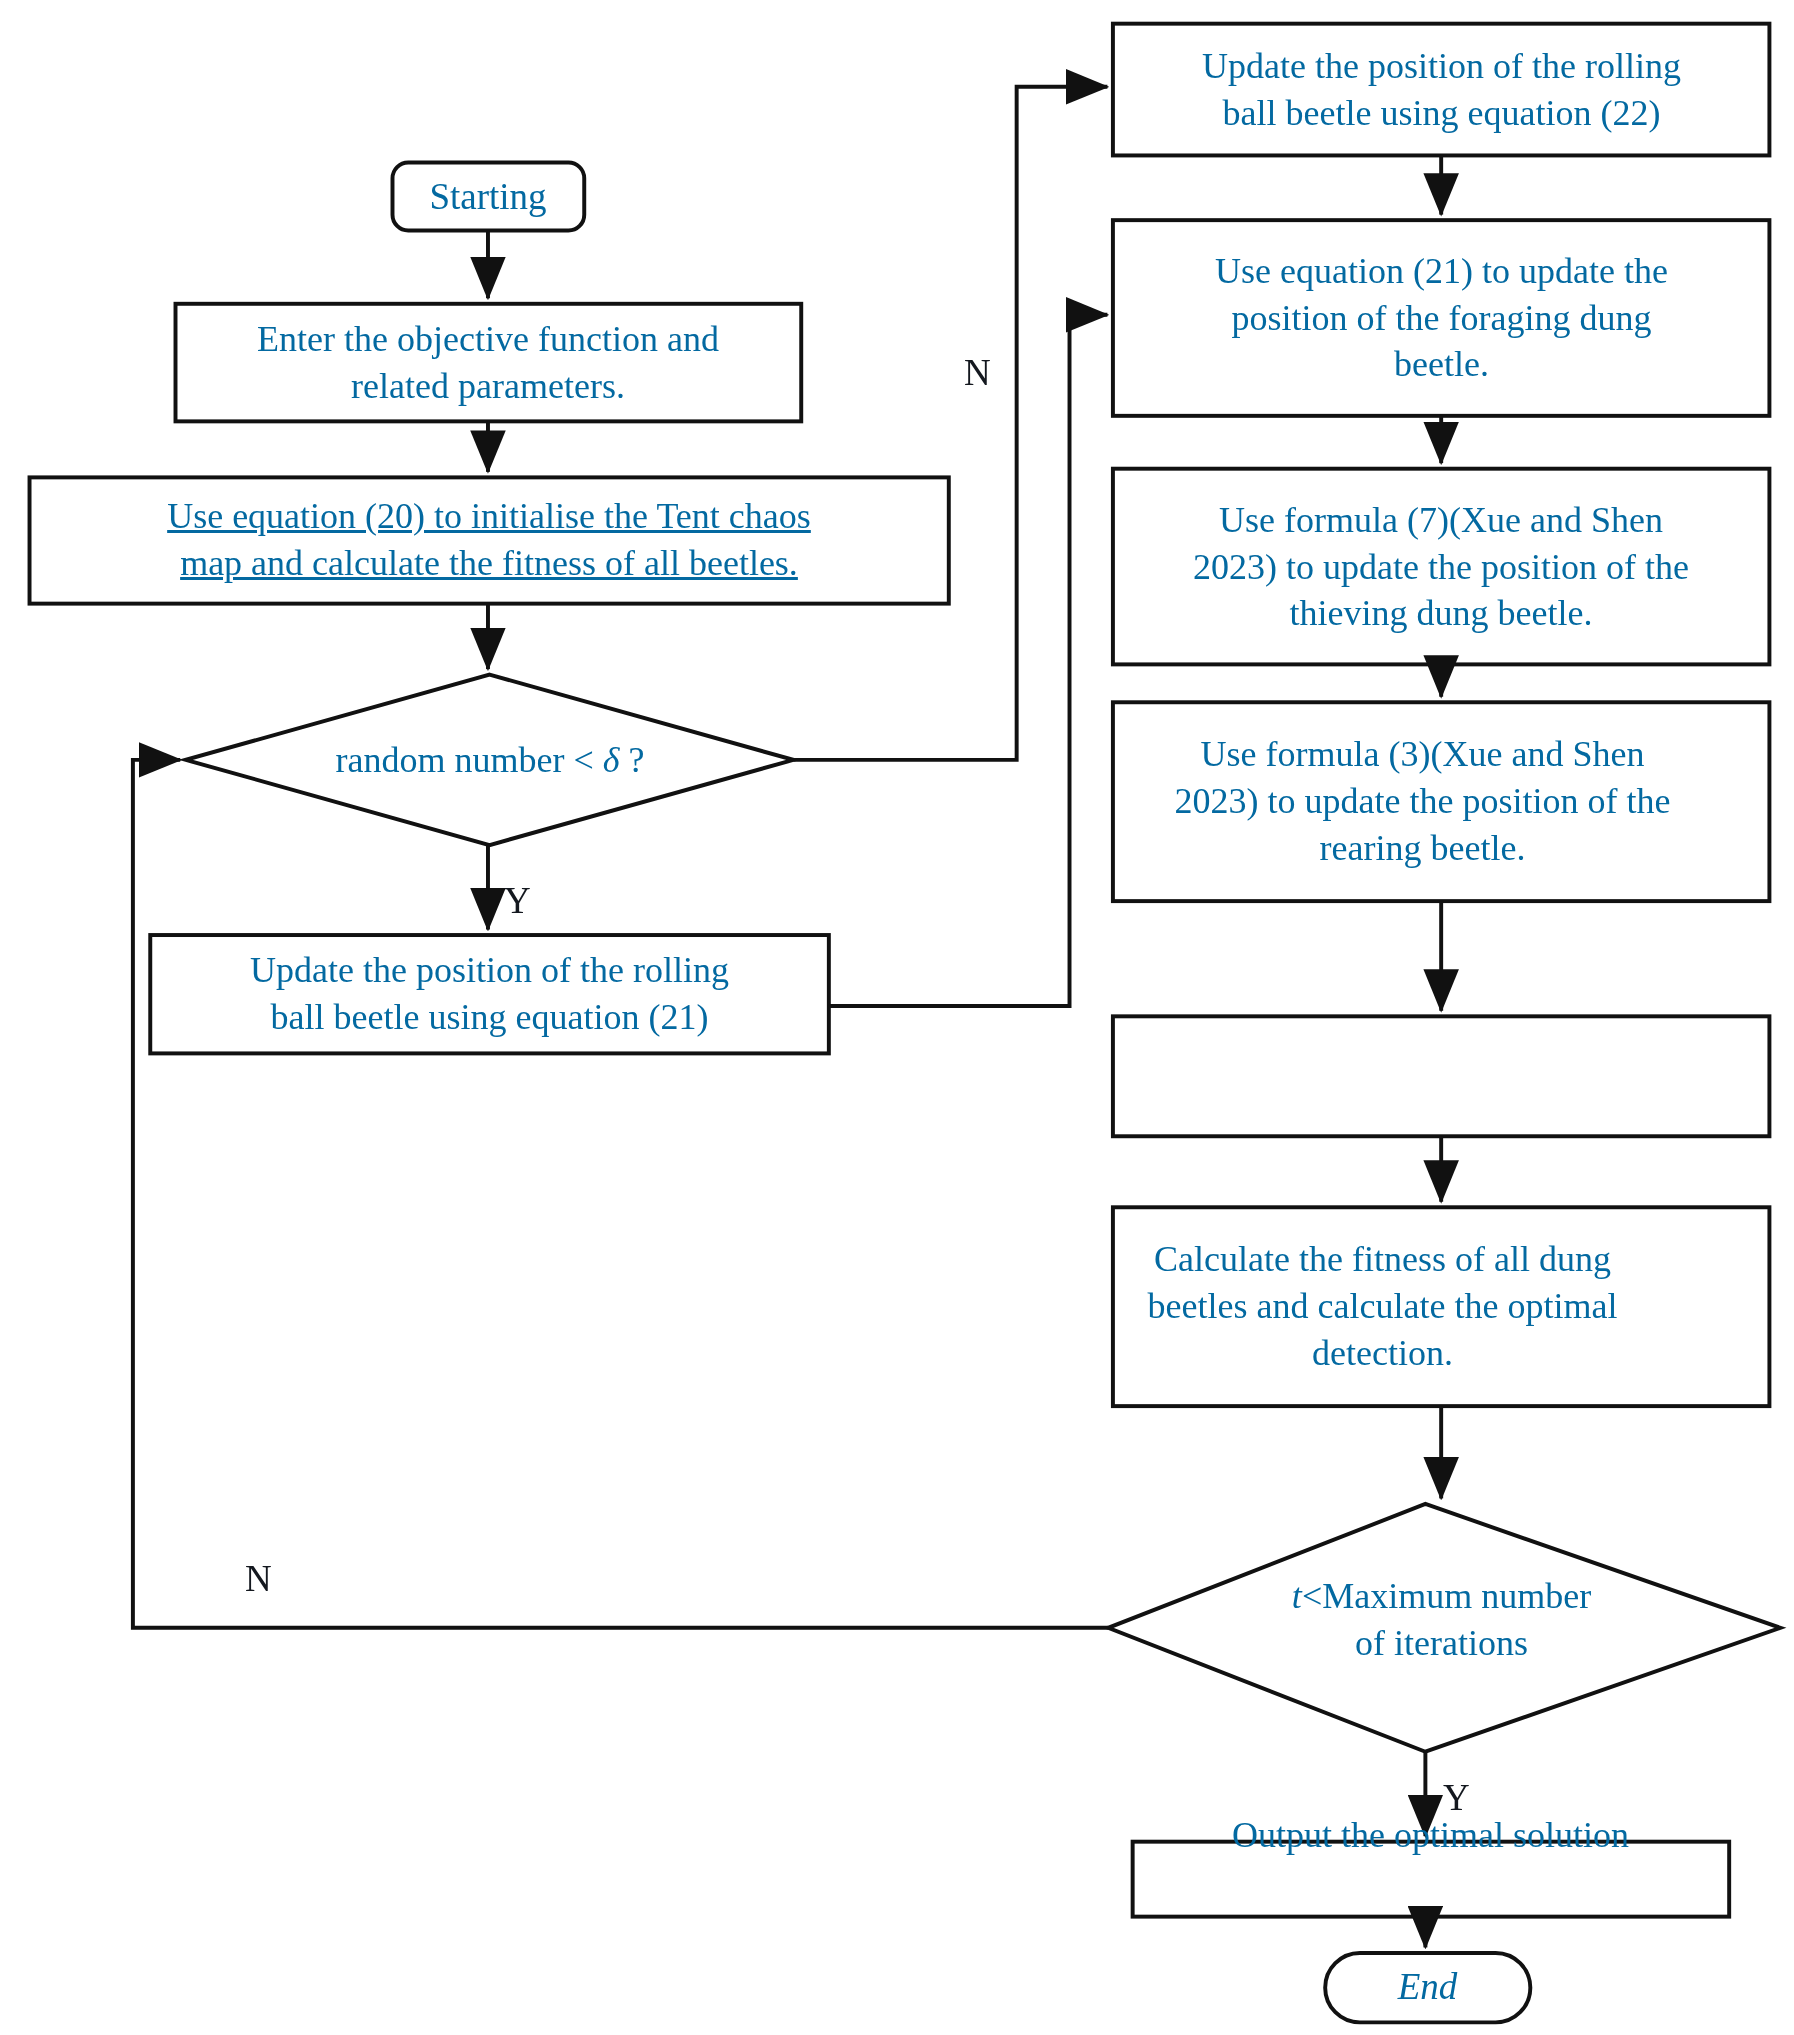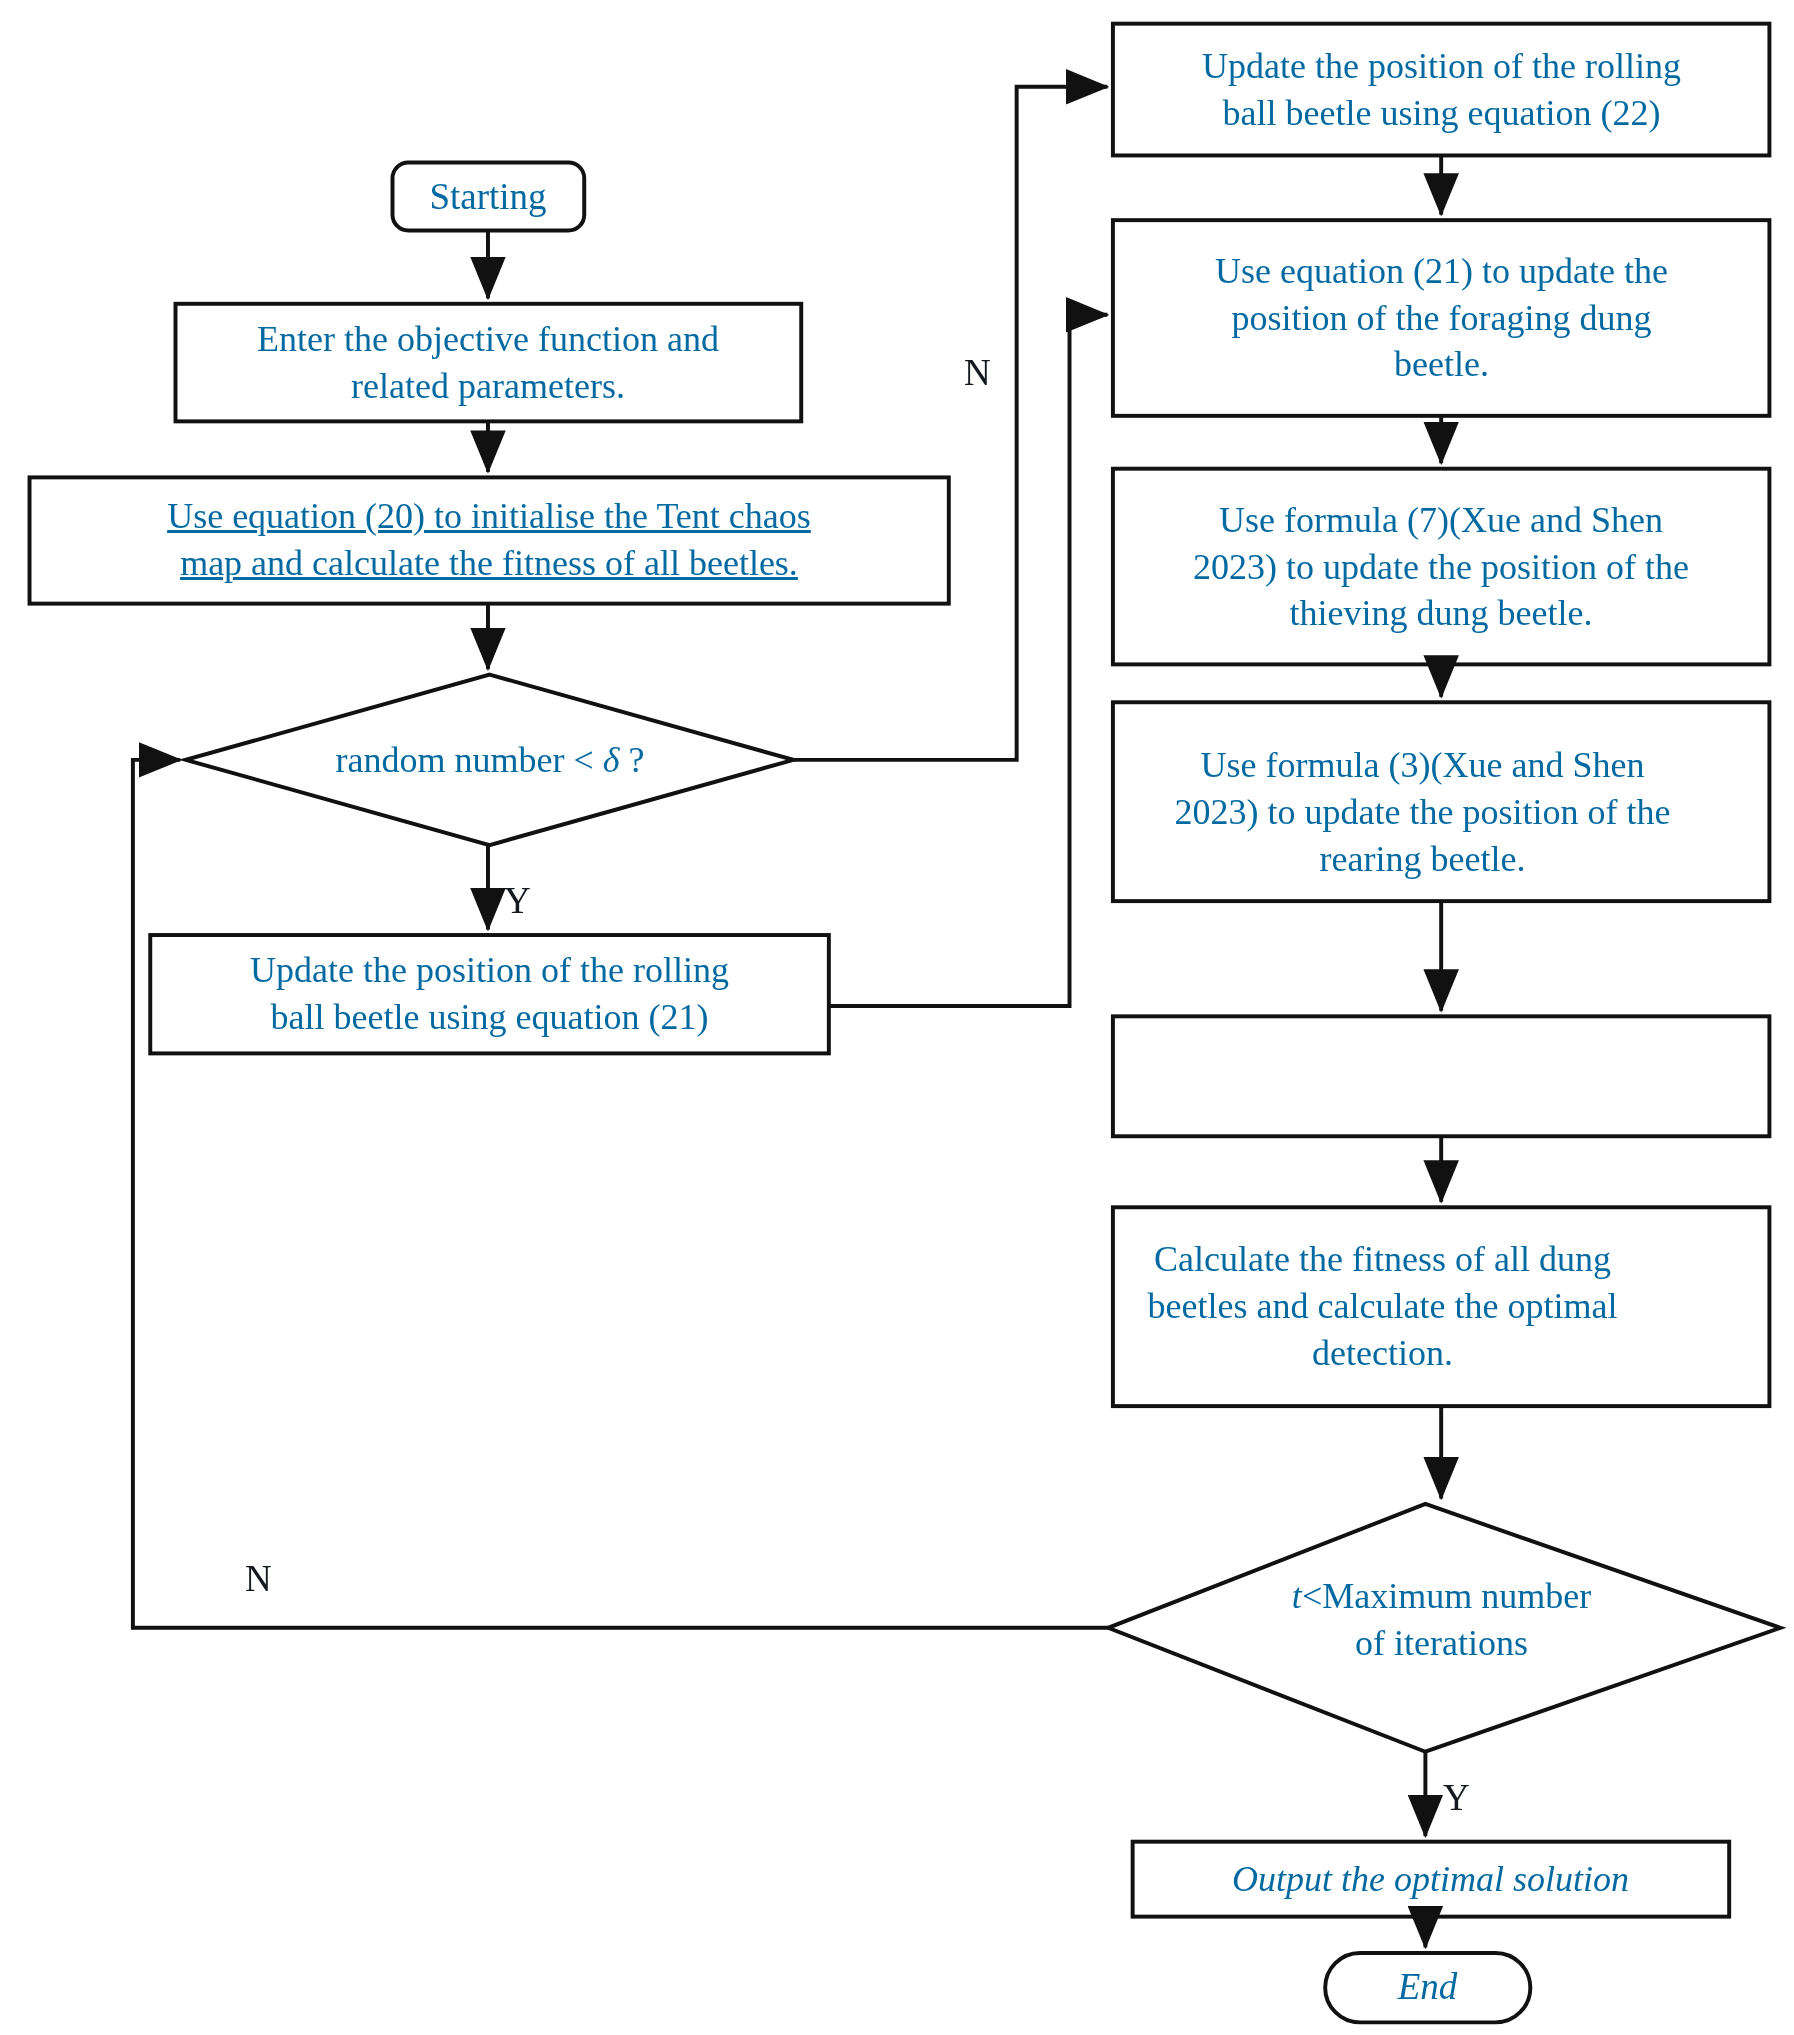--- a/index.html
+++ b/index.html
@@ -158,34 +158,34 @@
   </div>
 
   <div class="node-label fs-med" style="left:1121px; top:220px; width:641px; height:196px;">
     <span class="txt"><span>Use equation (21) to update the</span><br><span>position of the foraging dung</span><br><span>beetle.</span></span>
   </div>
 
   <div class="node-label fs-med" style="left:1116px; top:469px; width:650px; height:196px;">
     <span class="txt"><span>Use formula (7)(Xue and Shen</span><br><span>2023) to update the position of the</span><br><span>thieving dung beetle.</span></span>
   </div>
 
-  <div class="node-label fs-med" style="left:1116px; top:702px; width:613px; height:199px;margin-top:11px;">
+  <div class="node-label fs-med" style="left:1116px; top:702px; width:613px; height:199px;">
     <span class="txt"><span>Use formula (3)(Xue and Shen</span><br><span>2023) to update the position of the</span><br><span>rearing beetle.</span></span>
   </div>
 
 
   <div class="node-label fs-med" style="left:1062px; top:1207px; width:641px; height:199px;">
     <span class="txt"><span>Calculate the fitness of all dung</span><br><span>beetles and calculate the optimal</span><br><span>detection.</span></span>
   </div>
 
   <div class="node-label fs-med" style="left:1189px; top:1561px; width:505px; height:118px;">
     <span class="txt"><span class="ital">t</span><span>&lt;Maximum number</span><br><span>of iterations</span></span>
   </div>
 
-  <div class="node-label fs-med" style="left:1140px; top:1842px; width:581px; height:75px;font-style:italic;">
+  <div class="node-label fs-med" style="left:1140px; top:1798px; width:581px; height:75px;">
     <span class="txt">Output the optimal solution</span>
   </div>
 
   <div class="node-label fs-big" style="left:1325px; top:1953px; width:205px; height:69px;font-style:italic;">
     <span class="txt">End</span>
   </div>
 
   <div class="edge-label" style="left:964px; top:354px;">N</div>
   <div class="edge-label" style="left:504px; top:882px;">Y</div>
   <div class="edge-label" style="left:245px; top:1560px;">N</div>

